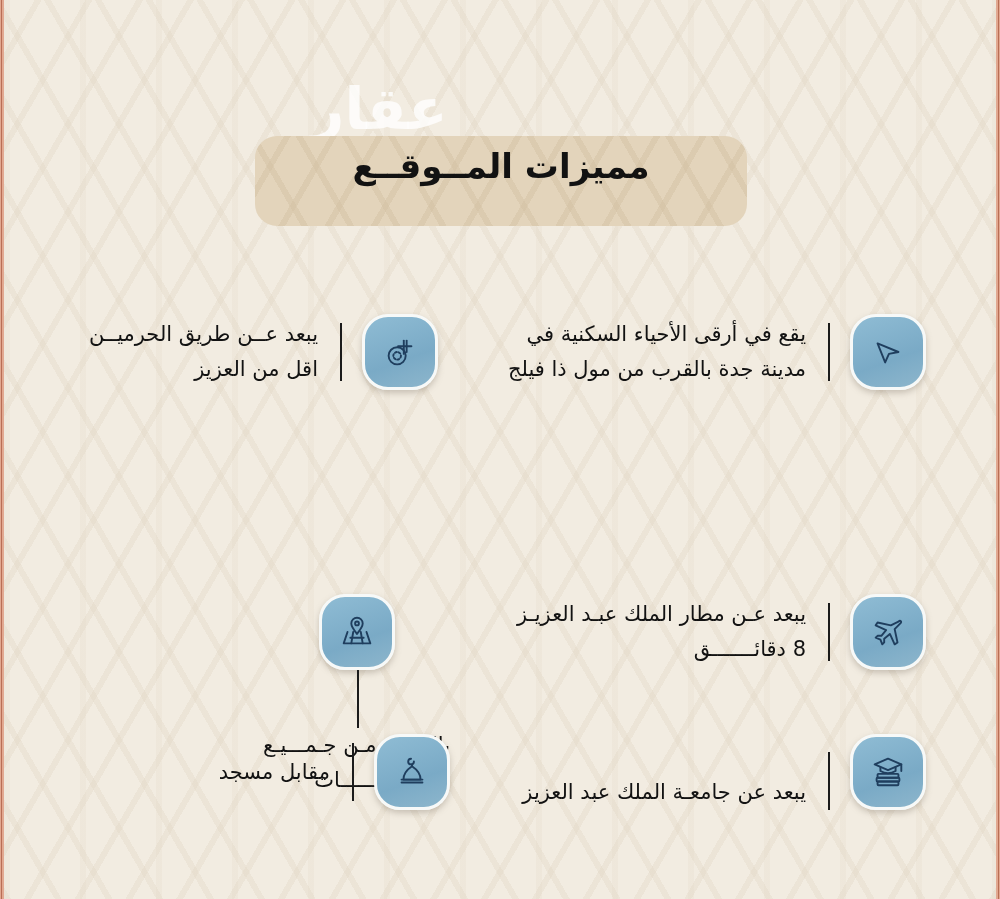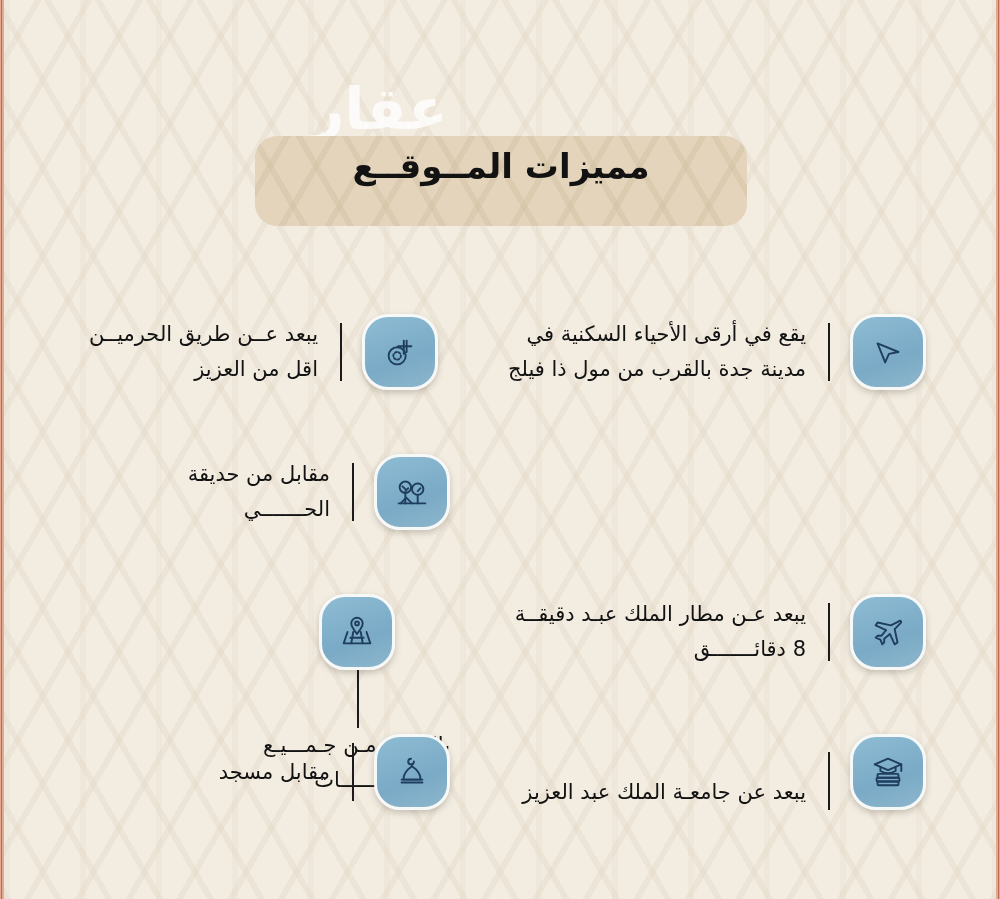--- a/index.html
+++ b/index.html
@@ -101,21 +101,21 @@
 
 
   <div class="feature" style="right:74px; top:594px;">
     <div class="icon-tile">
       <svg viewBox="0 0 40 40">
           <path d="M31 9 c2 -2 4 0 2 2 L27 17 L30 31 L27 33 L22 22 L16 27 L16 31 L14 33 L12 28 L7 26 L9 24 L13 24 L18 18 L7 13 L9 10 L23 13 Z"></path>
         </svg>
     </div>
     <div class="divider"></div>
     <div class="ftext">
-      <div>يبعد عـن مطار الملك عبـد دقيقــة</div>
+      <div>يبعد عـن مطار الملك عبـد العزيـز</div>
       <div>8 دقائـــــــق</div>
     </div>
   </div>
 
   <div class="feature" style="right:74px; top:734px;align-items:flex-end;">
     <div class="icon-tile">
       <svg viewBox="0 0 40 40">
           <path d="M6 12 L20 6 L34 12 L20 18 Z"></path>
           <path d="M12 15 V19 c5 3 11 3 16 0 V15"></path>
           <path d="M34 12 V19"></path>
@@ -140,37 +140,20 @@
           <path d="M27 8 V20"></path>
         </svg>
     </div>
     <div class="divider"></div>
     <div class="ftext">
       <div>يبعد عــن طريق الحرميــن</div>
       <div>اقل من العزيز</div>
     </div>
   </div>
 
-  <div class="feature" style="right:550px; top:454px;">
-    <div class="icon-tile">
-      <svg viewBox="0 0 40 40">
-          <path d="M6 32 H34"></path>
-          <circle cx="13" cy="15" r="6"></circle>
-          <circle cx="26" cy="17" r="6"></circle>
-          <path d="M13 21 V32 M13 17 L10 14 M13 19 L16 16"></path>
-          <path d="M26 23 V32 M26 19 L29 16"></path>
-          <path d="M8 32 L14 26 L20 32"></path>
-        </svg>
-    </div>
-    <div class="divider"></div>
-    <div class="ftext">
-      <div>مقابل من حديقة</div>
-      <div>الحـــــــي</div>
-    </div>
-  </div>
 
   <div class="feature" style="right:550px; top:594px;flex-direction:column;">
     <div class="icon-tile">
       <svg viewBox="0 0 40 40">
           <path d="M20 22 c-4 -5 -6 -8 -6 -11 a6 6 0 0 1 12 0 c0 3 -2 6 -6 11 Z"></path>
           <circle cx="20" cy="11" r="2"></circle>
           <path d="M10 20 L6 32 H34 L30 20"></path>
           <path d="M13 26 H27 M16 20 L14 32 M24 20 L26 32"></path>
         </svg>
     </div>

